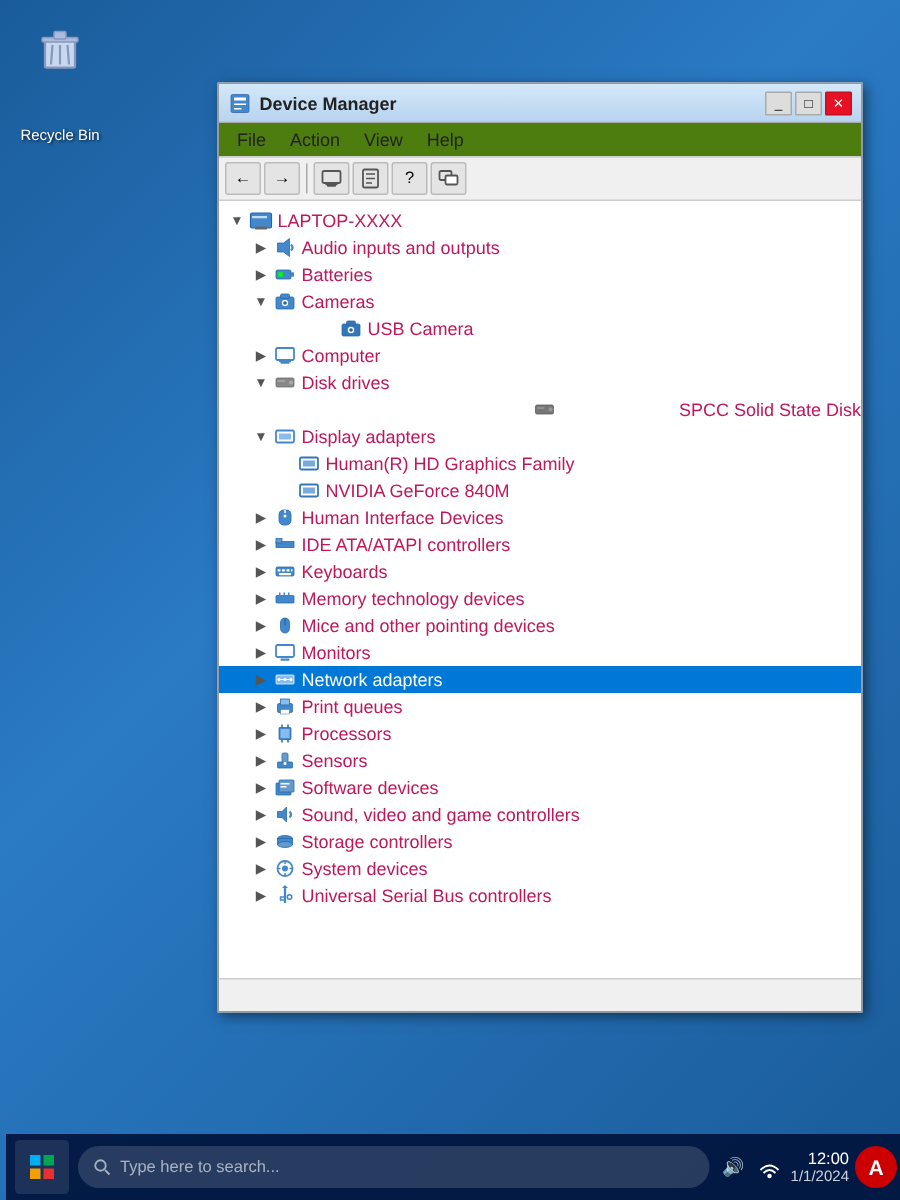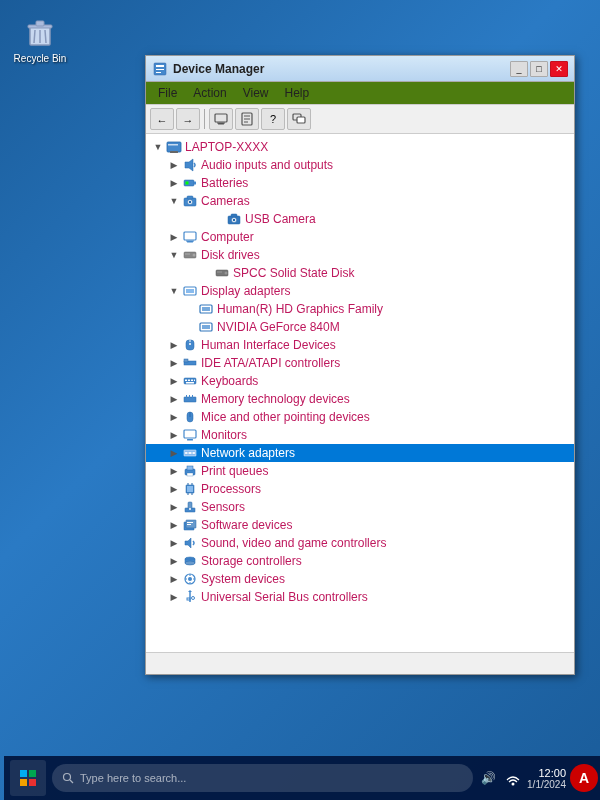--- a/index.html
+++ b/index.html
@@ -41,20 +41,21 @@
       font-size: 10px;
       text-align: center;
       text-shadow: 1px 1px 2px rgba(0,0,0,0.8);
       margin-top: 2px;
     }
 
     
     .recycle-bin {
       top: 15px;
       left: 10px;
+      gap: 32px;
     }
 
     
     .window {
       position: absolute;
       top: 55px;
       left: 145px;
       width: 430px;
       height: 620px;
       background: #f0f0f0;
@@ -443,21 +444,21 @@
         <div class="item-icon">
           <svg width="14" height="14" viewBox="0 0 14 14">
             <rect x="1" y="4" width="12" height="6" rx="1" fill="#888" stroke="#666" stroke-width="0.5"></rect>
             <circle cx="11" cy="7" r="1.5" fill="#aaa" stroke="#888" stroke-width="0.3"></circle>
             <rect x="2" y="5.5" width="5" height="1" fill="#aaa"></rect>
           </svg>
         </div>
         <span class="item-text">Disk drives</span>
       </div>
 
-      <div class="tree-item" style="padding-left:20px;">
+      <div class="tree-item" style="padding-left:4px;justify-content:space-between;">
         <div class="indent" style="width:32px;"></div>
         <div class="expand-btn"> </div>
         <div class="item-icon">
           <svg width="14" height="14" viewBox="0 0 14 14">
             <rect x="1" y="4" width="12" height="6" rx="1" fill="#777" stroke="#555" stroke-width="0.5"></rect>
             <circle cx="11" cy="7" r="1.5" fill="#999" stroke="#777" stroke-width="0.3"></circle>
             <rect x="2" y="5.5" width="5" height="1" fill="#999"></rect>
           </svg>
         </div>
         <span class="item-text">SPCC Solid State Disk</span>

